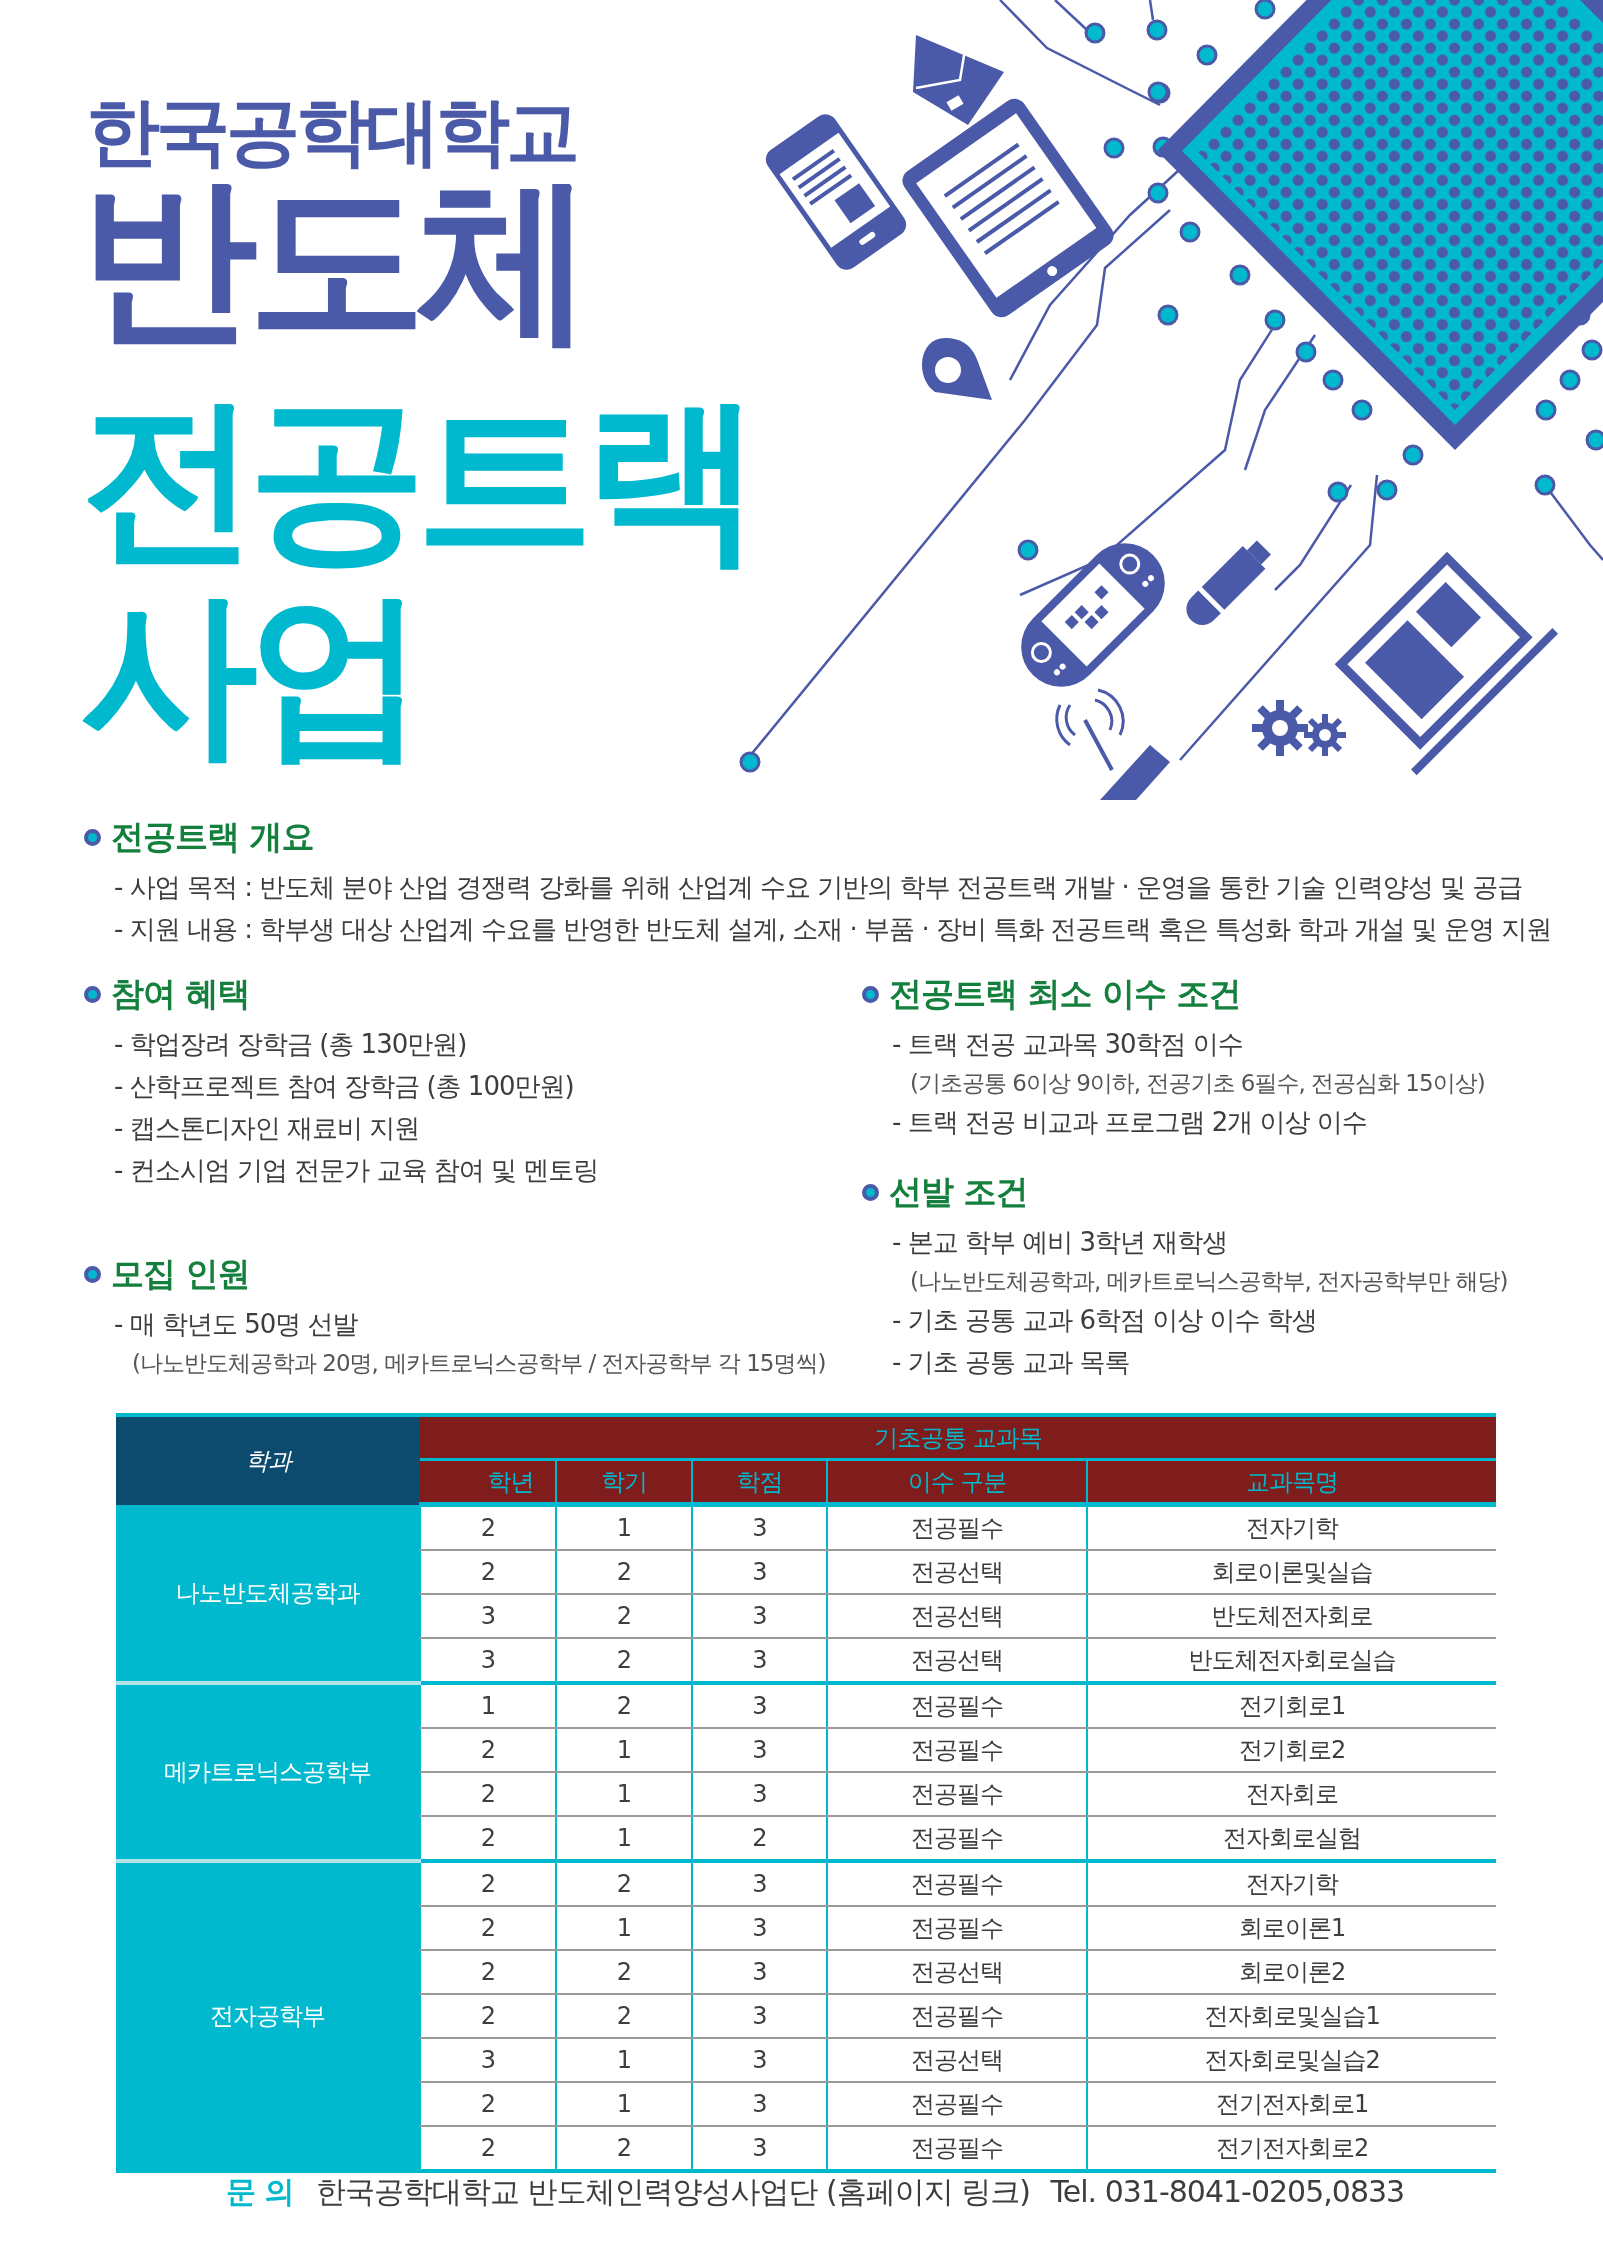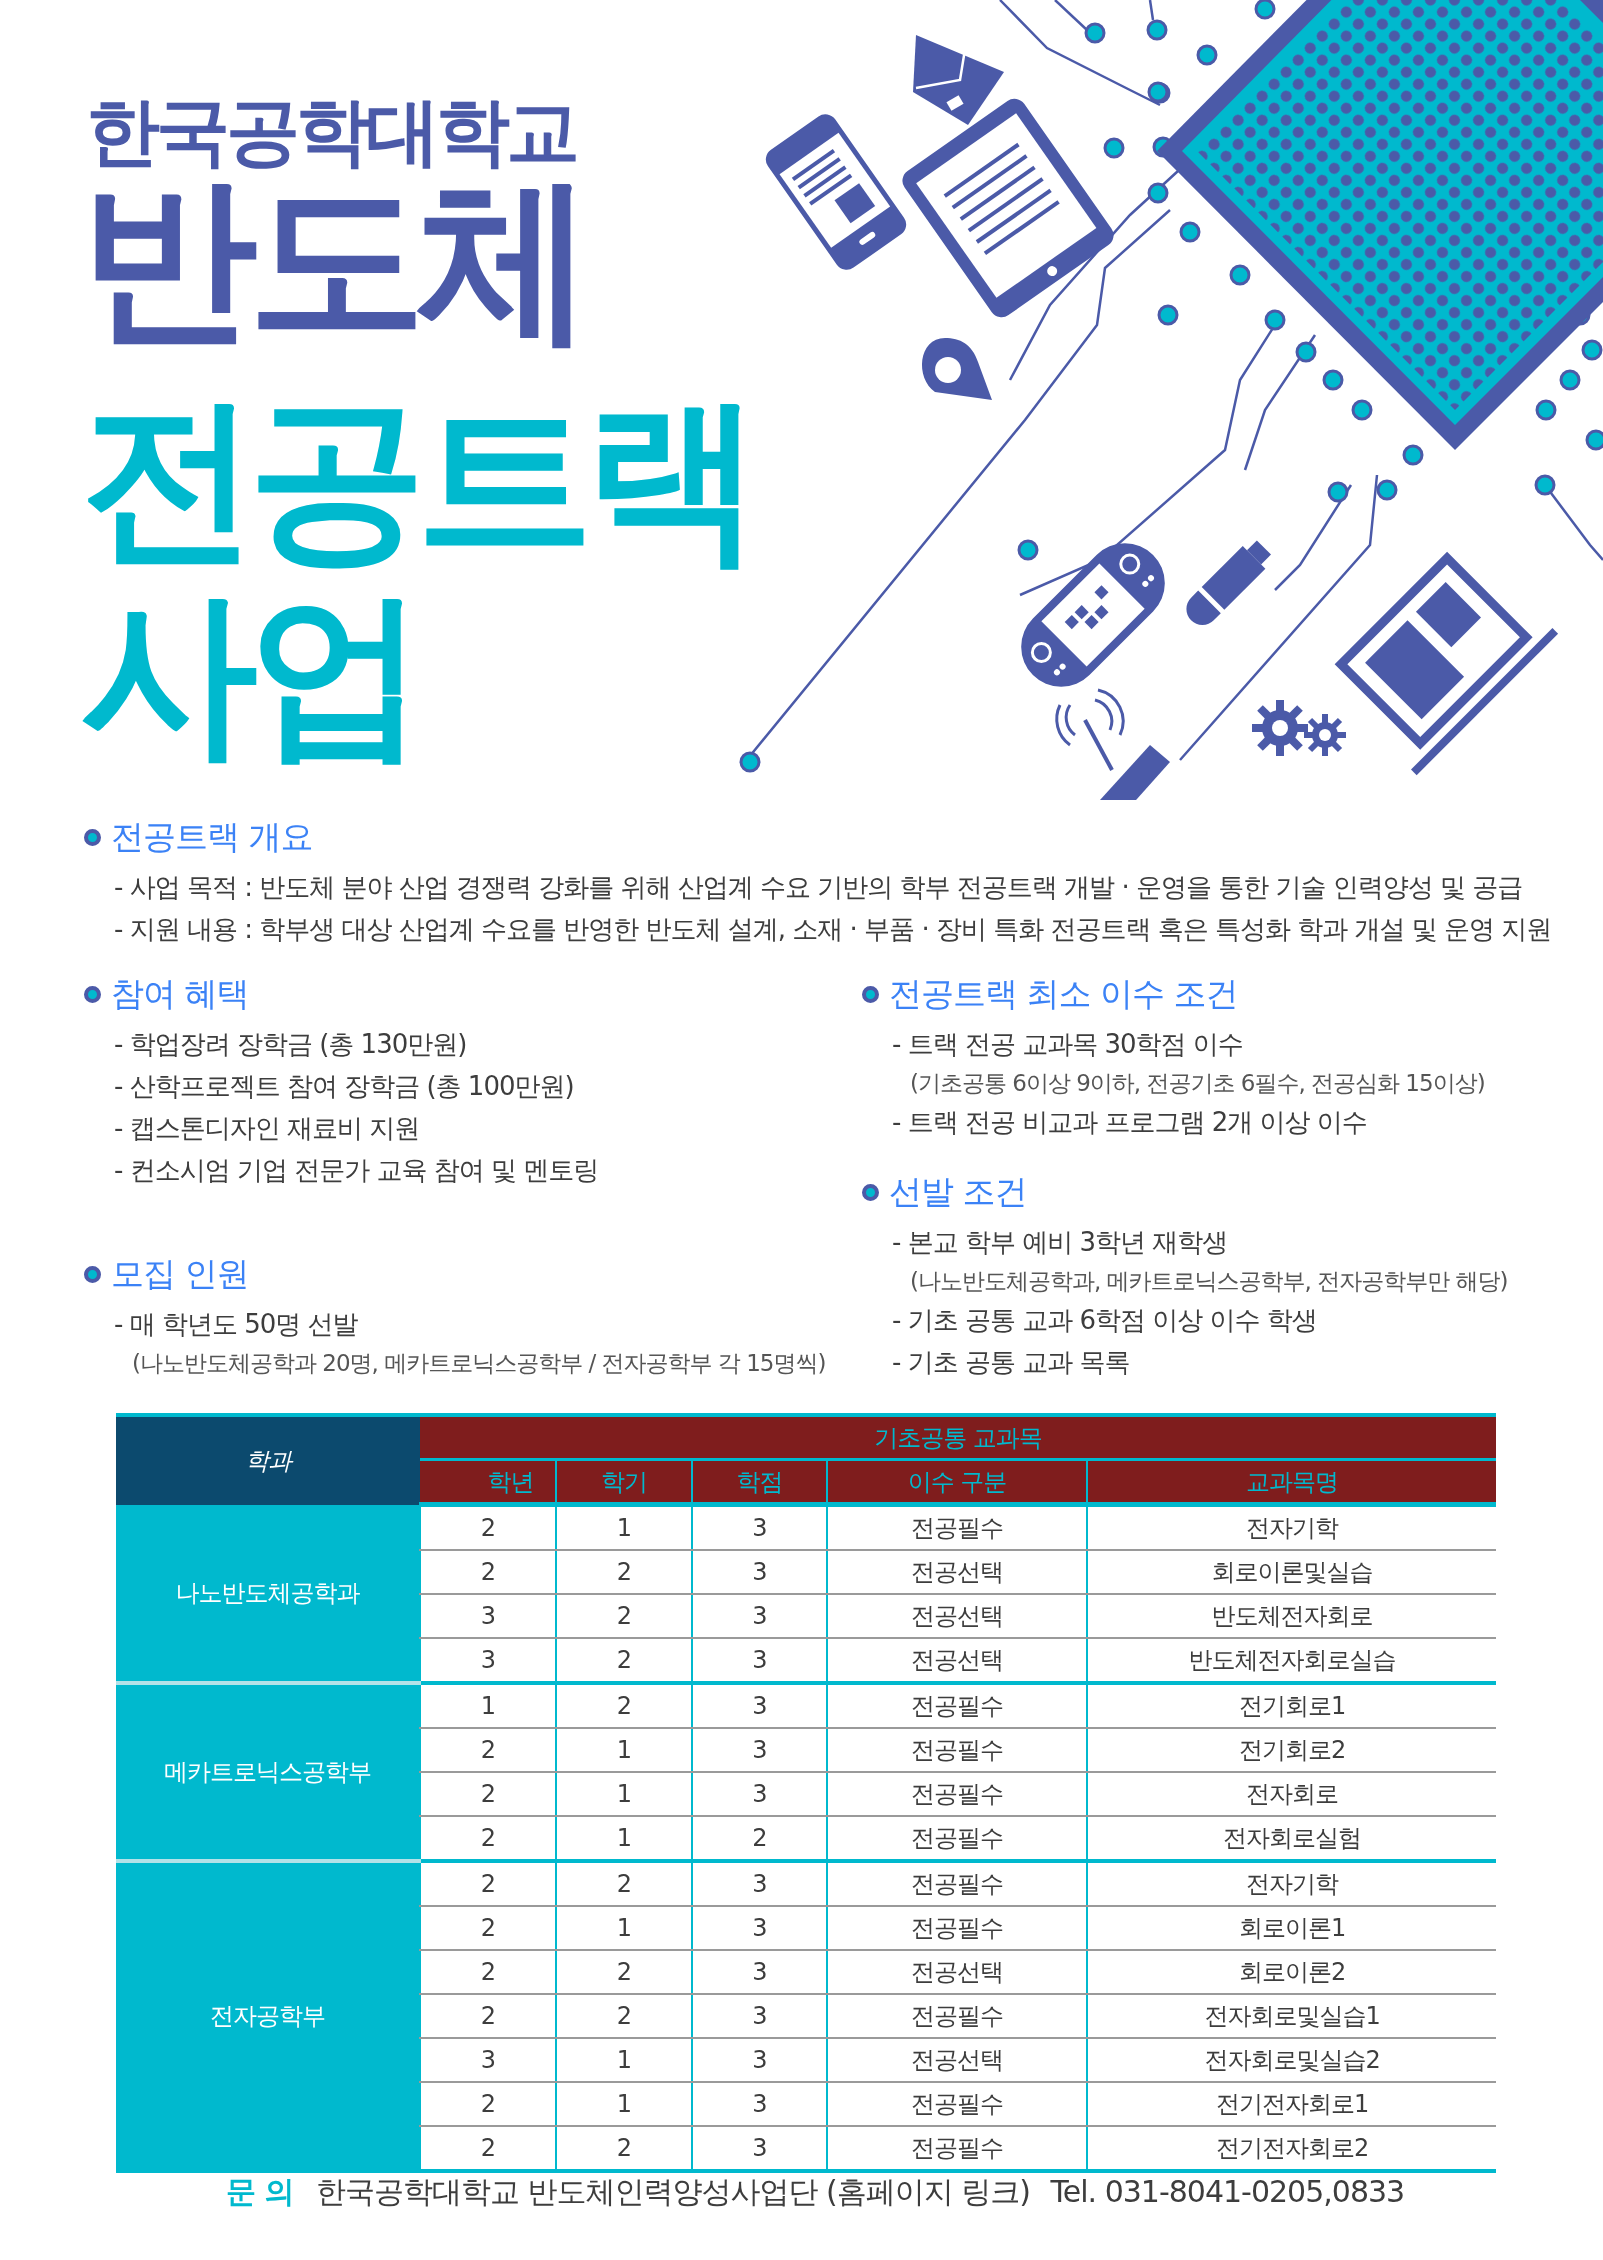--- a/index.html
+++ b/index.html
@@ -4,21 +4,21 @@
 <style>
   html, body { margin:0; padding:0; background:#ffffff; }
   body { width:1603px; height:2260px; position:relative; overflow:hidden;
          font-family:"DejaVu Sans", "Liberation Sans", sans-serif; color:#3d3d3d; }
   .abs { position:absolute; }
   .title-sub { left:86px; top:62px; font-size:74px; font-weight:bold; color:#4b5aa8; letter-spacing:-4px; line-height:1;margin-top:32px; }
   .title-main { left:80px; font-size:178px; font-weight:bold; letter-spacing:-10px; line-height:1; }
   .t-navy { color:#4b5aa8; }
   .t-teal { color:#00b9ce; }
   .art { left:700px; top:0px; width:903px; height:800px; }
-  .sec-head { font-size:33px; font-weight:normal; color:#3b82f6; display:flex; align-items:center; letter-spacing:-1px; }
+  .sec-head { font-size:33px; font-weight:bold; color:#15803d; display:flex; align-items:center; letter-spacing:-1px; }
   .bullet-dot { width:17px; height:17px; border-radius:50%; background:#00b9ce; border:4px solid #4b5aa8; margin-right:10px; box-sizing:border-box; flex:0 0 auto; }
   .item { font-size:26px; color:#3d3d3d; line-height:42px; letter-spacing:-1px; white-space:nowrap; }
   .note { font-size:23px; color:#555; line-height:36px; letter-spacing:-1px; white-space:nowrap; }
   table.courses { position:absolute; left:116px; top:1413px; width:1380px; border-collapse:collapse; table-layout:fixed; }
   table.courses td, table.courses th { text-align:center; font-size:24px; font-weight:normal; color:#3d3d3d; padding:0; height:42px; letter-spacing:-1px; }
   table.courses th { color:#00b9ce; background:#7f1d1d; height:41px; }
   table.courses th.dept-head { background:#0c4a6e; color:#ffffff; border-top:4px solid #00b9ce;font-style:italic; }
   table.courses th.group-head { border-top:4px solid #00b9ce; border-bottom:3px solid #00b9ce; }
   table.courses tr.subhead th { border-left:2px solid #00b9ce; border-bottom:5px solid #00b9ce; }
   table.courses tr.subhead th:first-child { border-left:none;padding-left:46px; }

